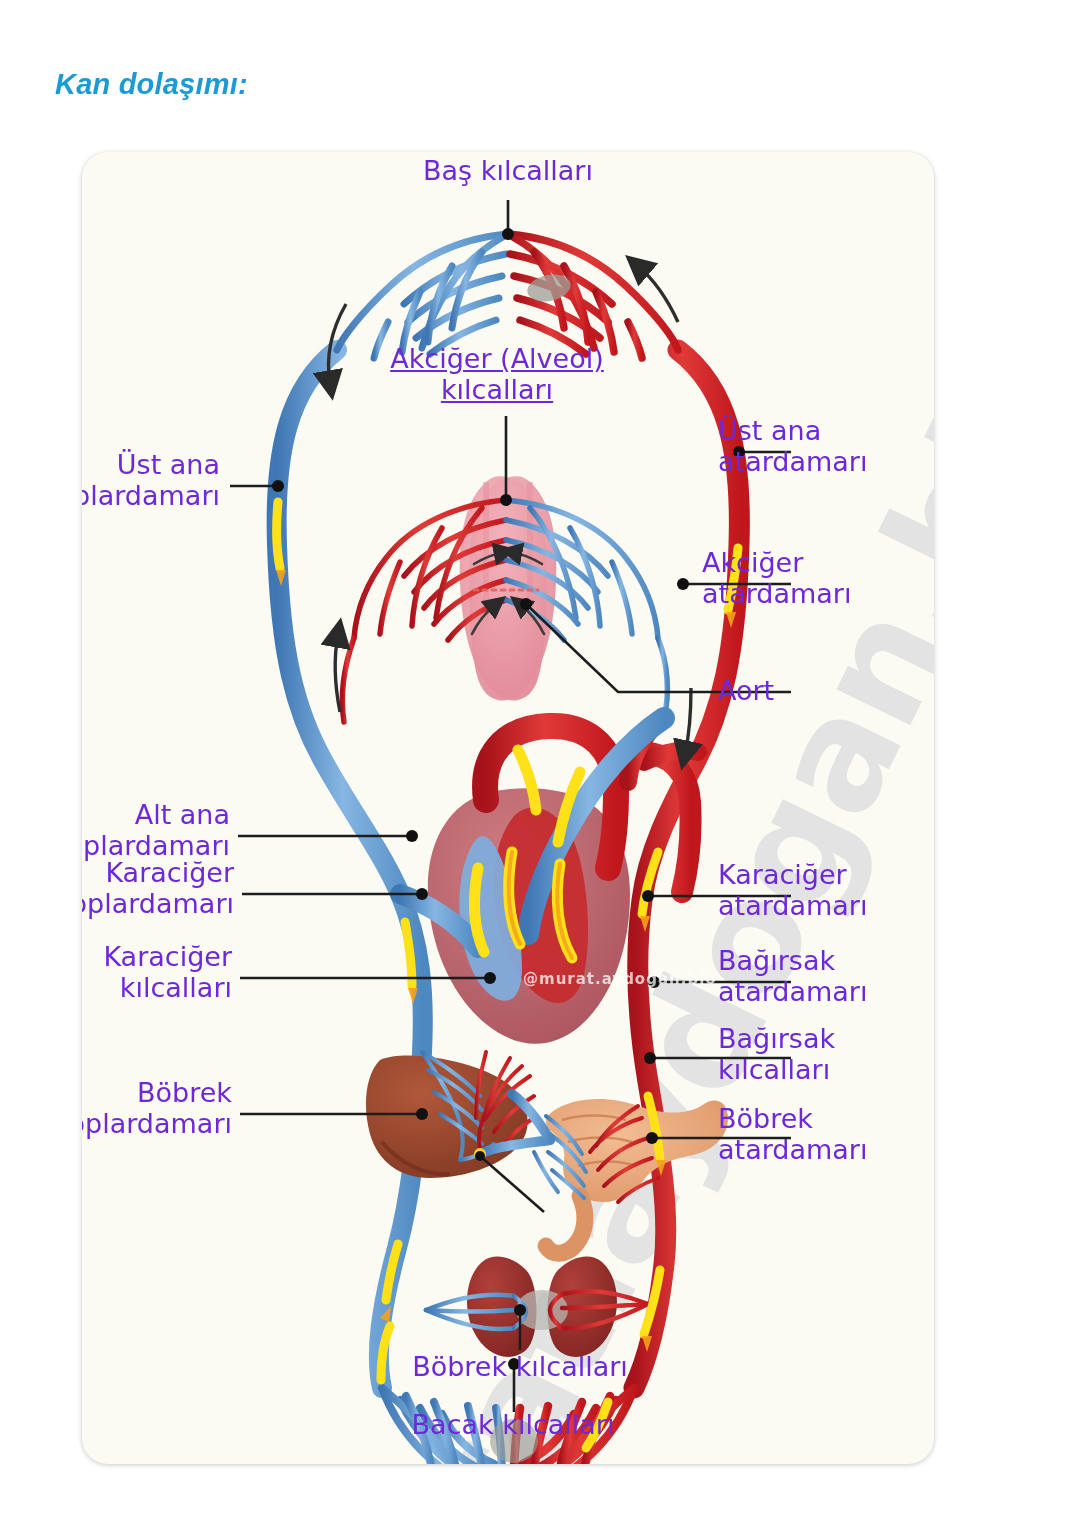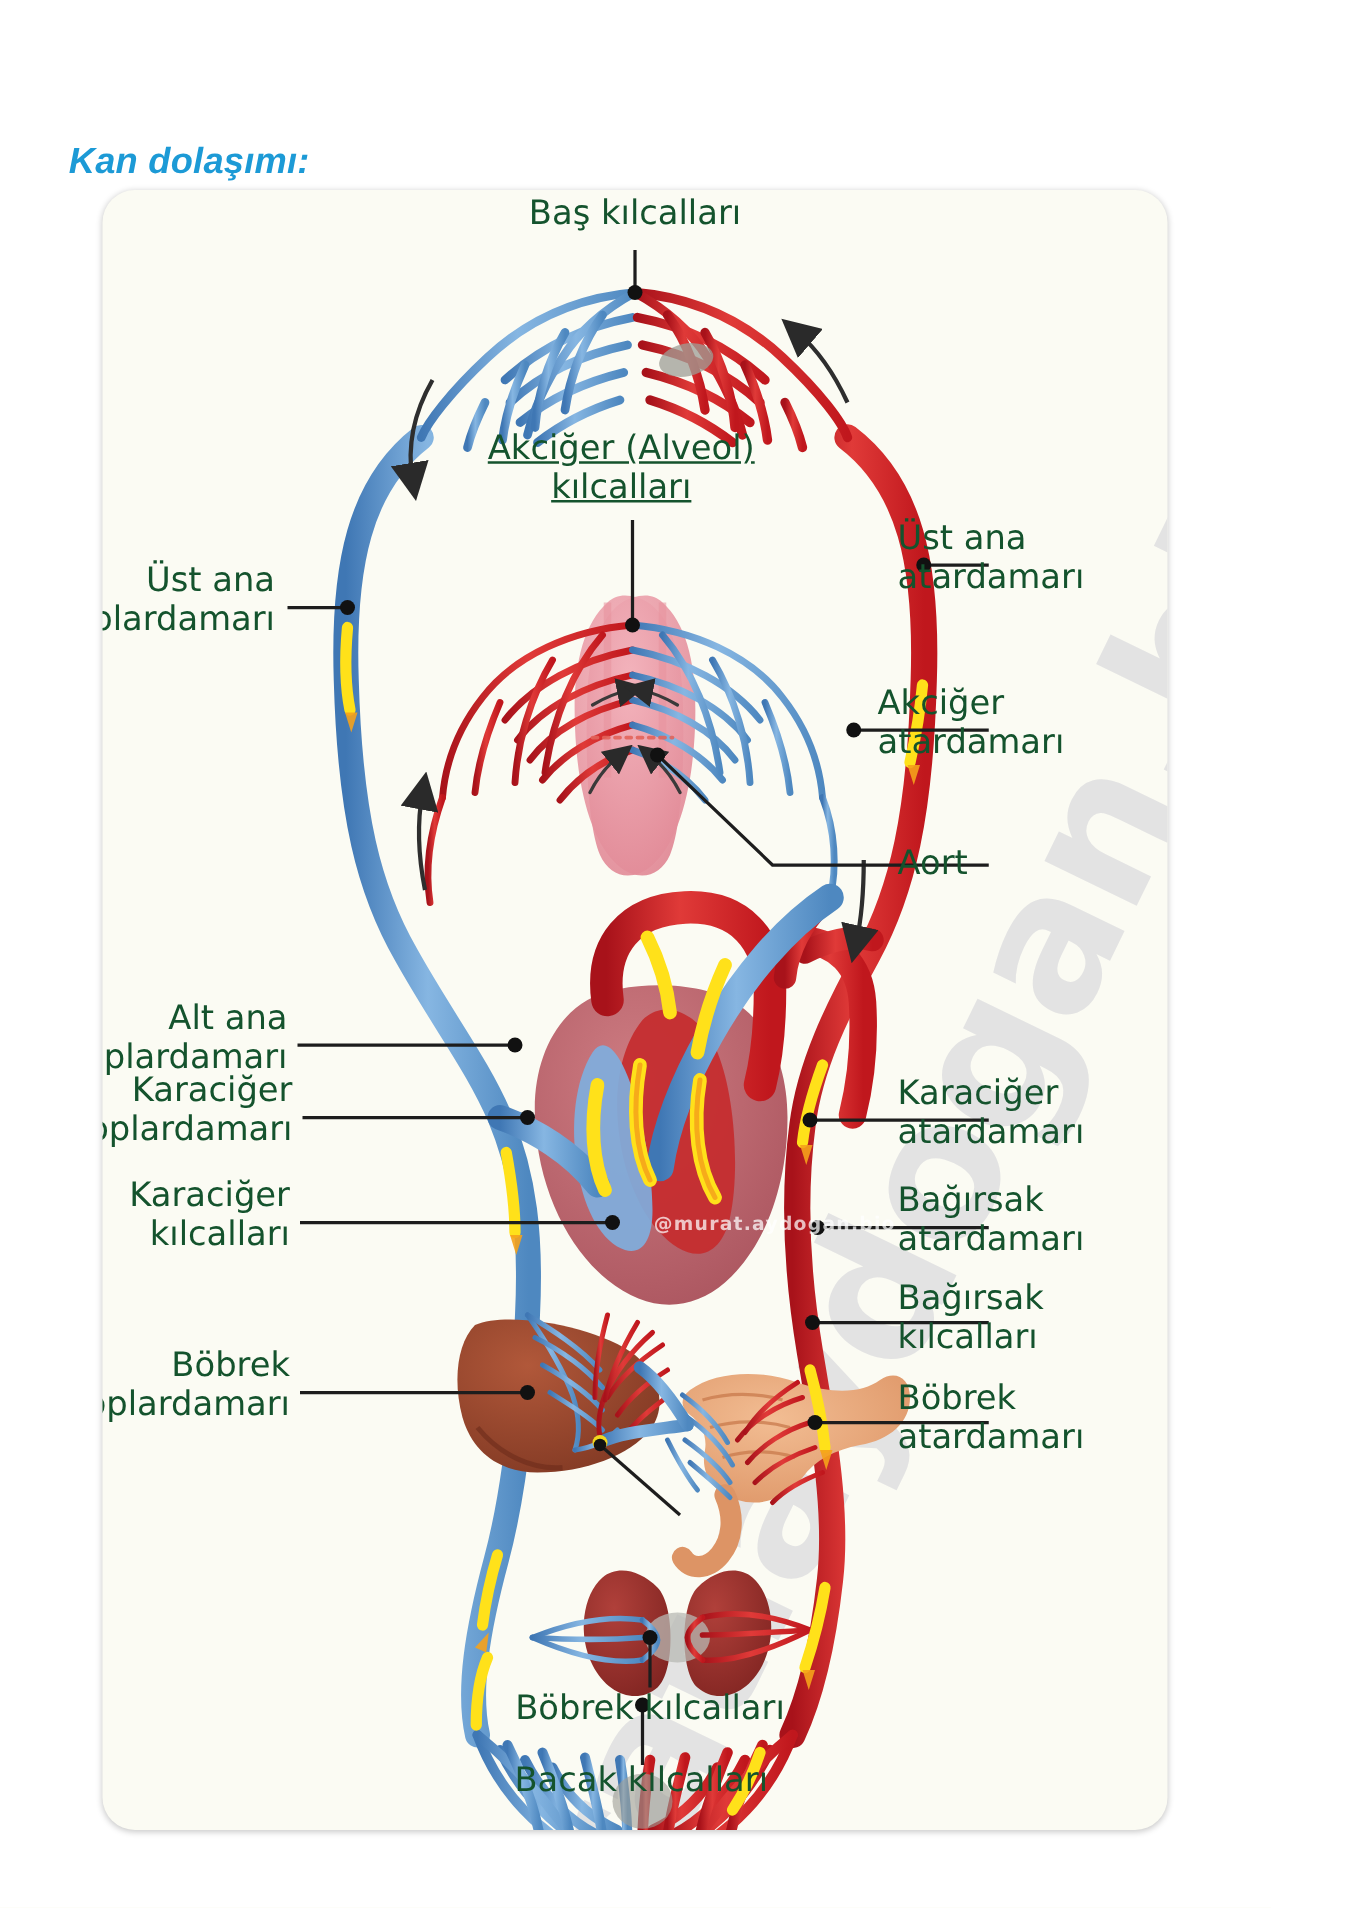--- a/index.html
+++ b/index.html
@@ -6,39 +6,38 @@
   body{
     width:1080px;height:1526px;background:#ffffff;
     font-family:"DejaVu Sans","Liberation Sans",sans-serif;
     overflow:hidden;position:relative;
   }
   #page-title{
     position:absolute;left:55px;top:68px;
     font-size:29px;font-weight:bold;font-style:italic;
     color:#1C9AD6;letter-spacing:.2px;
     font-family:"Liberation Sans","DejaVu Sans",sans-serif;
-    margin-top:45px;
   }
   #diagram-card{
     position:absolute;left:82px;top:152px;width:852px;height:1312px;
     background:#FBFBF3;border-radius:26px;
     box-shadow:0 1px 5px rgba(0,0,0,.22);
     overflow:hidden;
   }
   .wm-big{
     position:absolute;right:-28px;top:150px;
     font-size:150px;font-weight:bold;color:#E3E3E3;
     font-family:"DejaVu Sans","Liberation Sans",sans-serif;
     transform:rotate(-64deg);transform-origin:right top;
     white-space:nowrap;letter-spacing:-2px;
     user-select:none;pointer-events:none;
   }
   svg.scene{position:absolute;left:0;top:0;width:852px;height:1312px;}
   .lbl{
-    position:absolute;color:#14532d;font-size:27px;line-height:1.13;
+    position:absolute;color:#6d28d9;font-size:27px;line-height:1.13;
     font-family:"DejaVu Sans","Liberation Sans",sans-serif;
     white-space:pre-line;
   }
   .lbl.r{text-align:right;}
   .lbl.l{text-align:left;}
   .lbl.c{text-align:center;}
   .wm-small{
     position:absolute;left:441px;top:818px;
     font-size:15px;color:rgba(255,255,255,.72);font-weight:bold;
     font-family:"DejaVu Sans",sans-serif;letter-spacing:1px;

